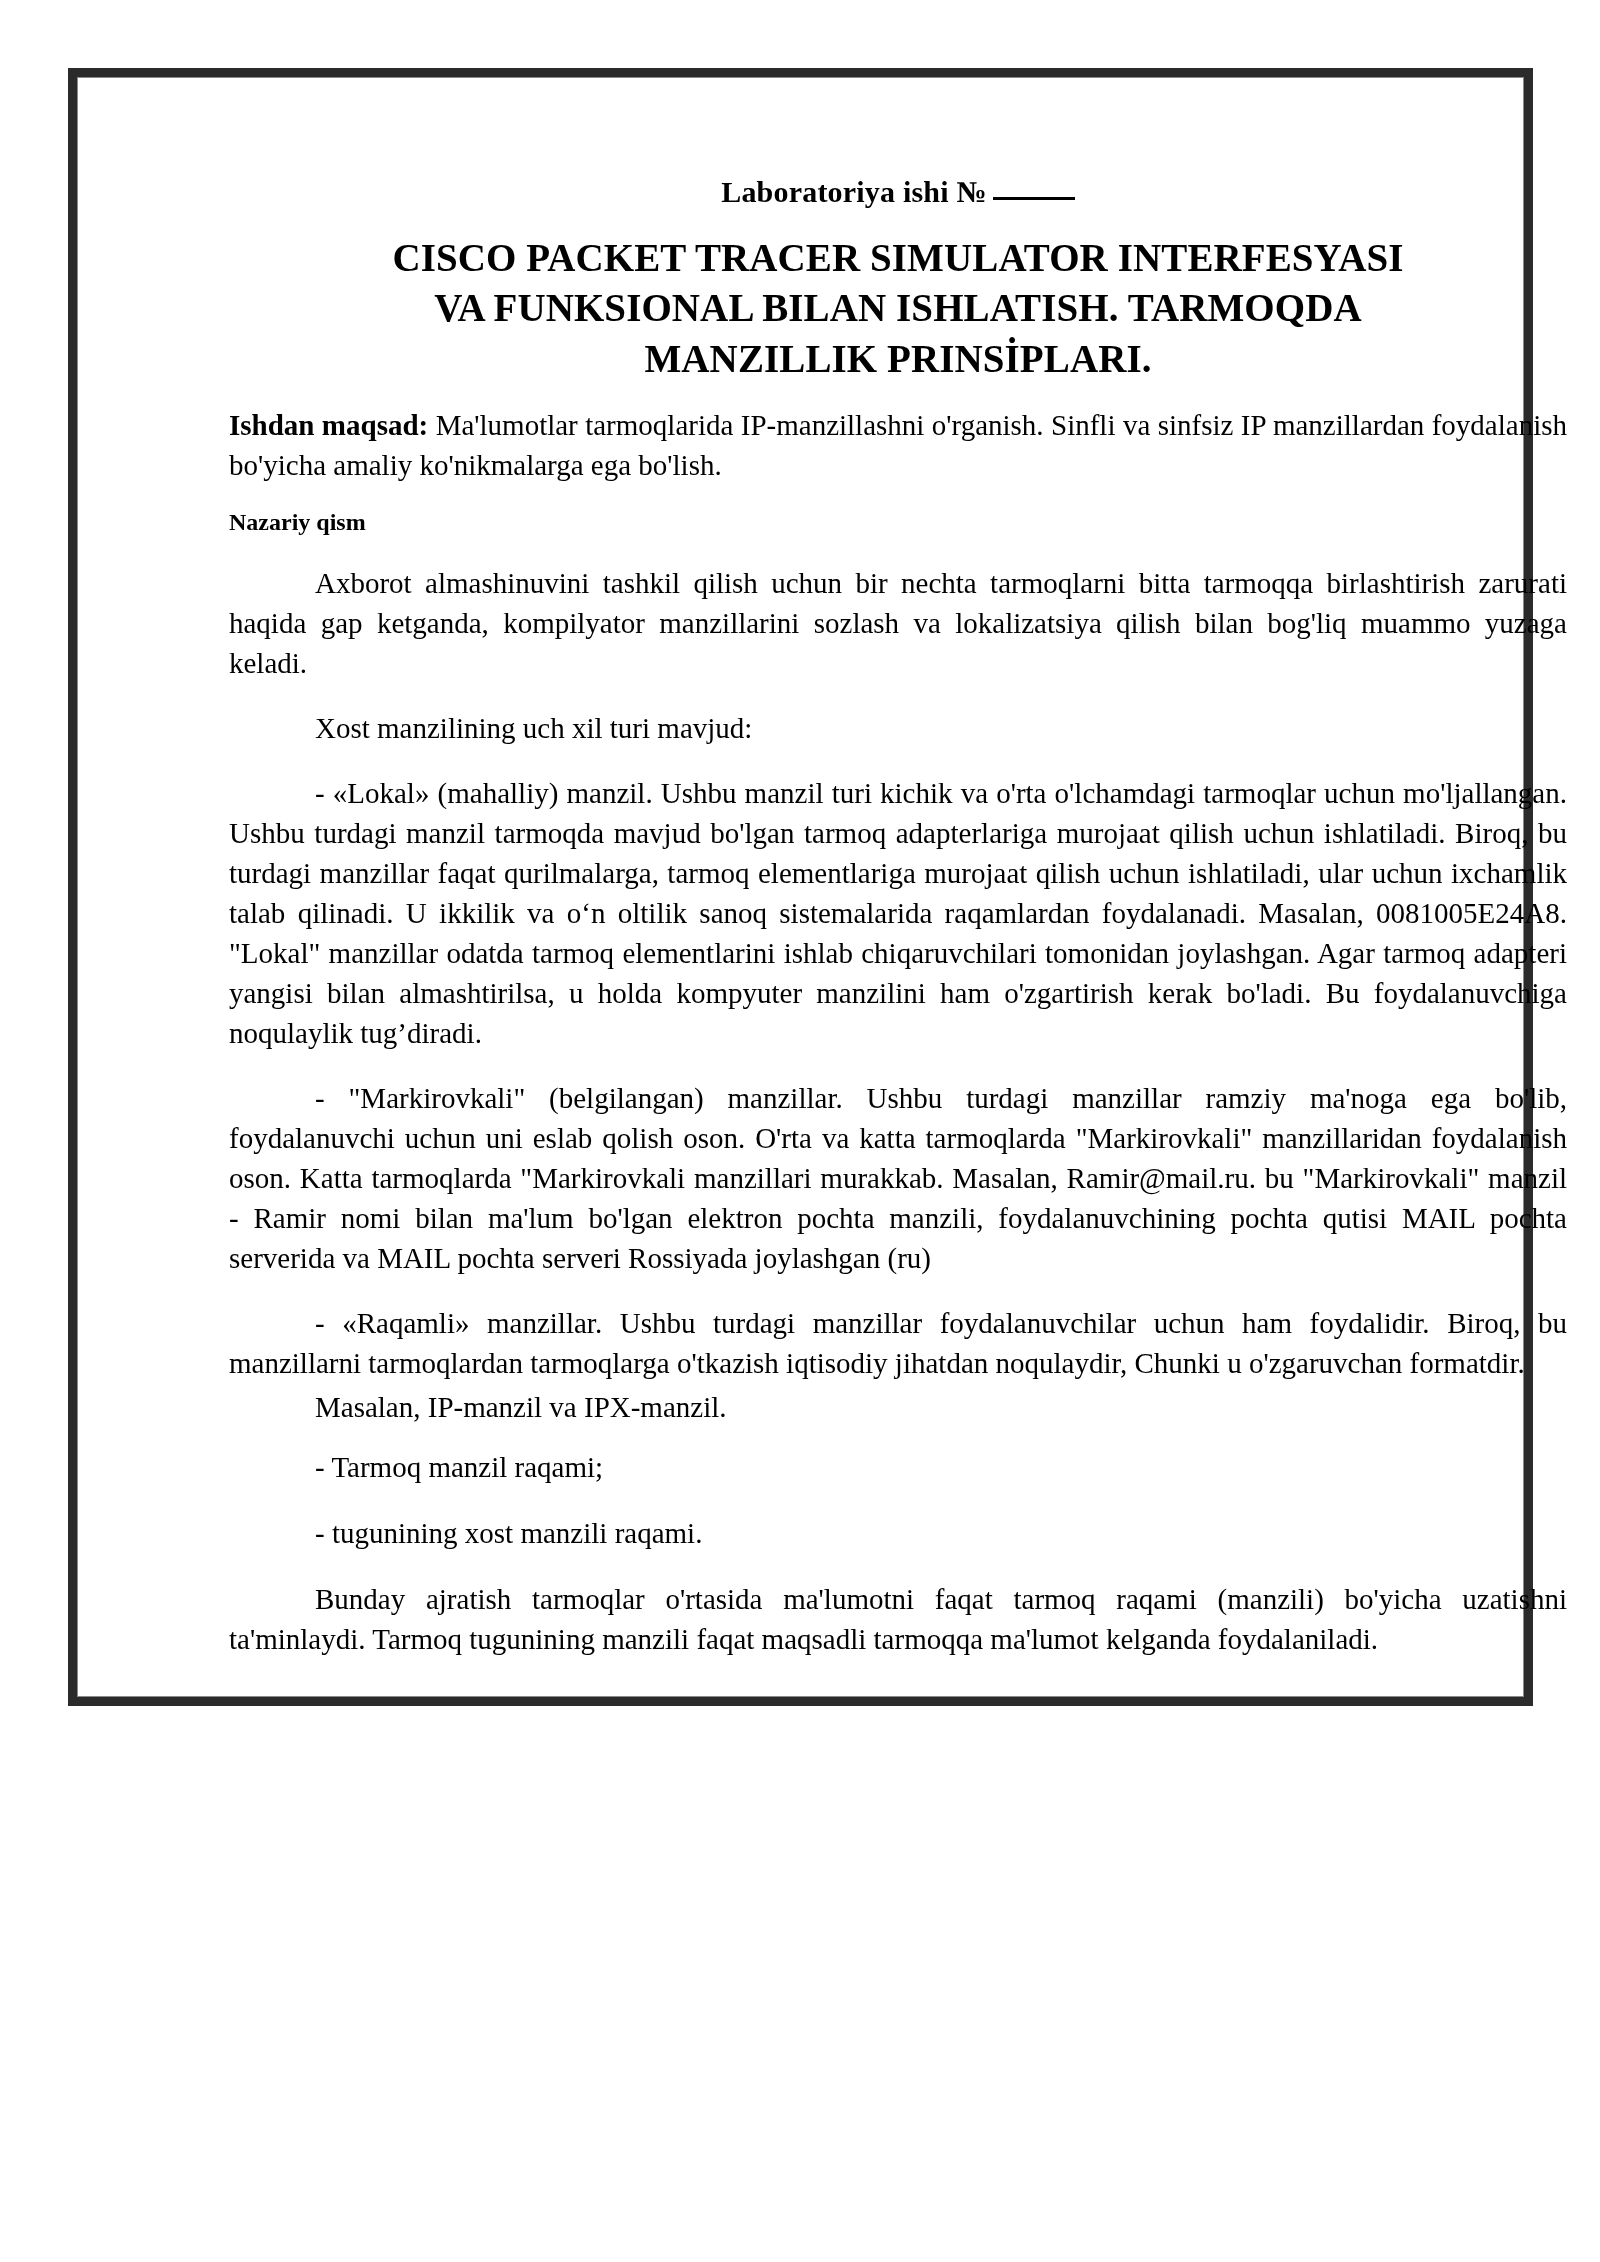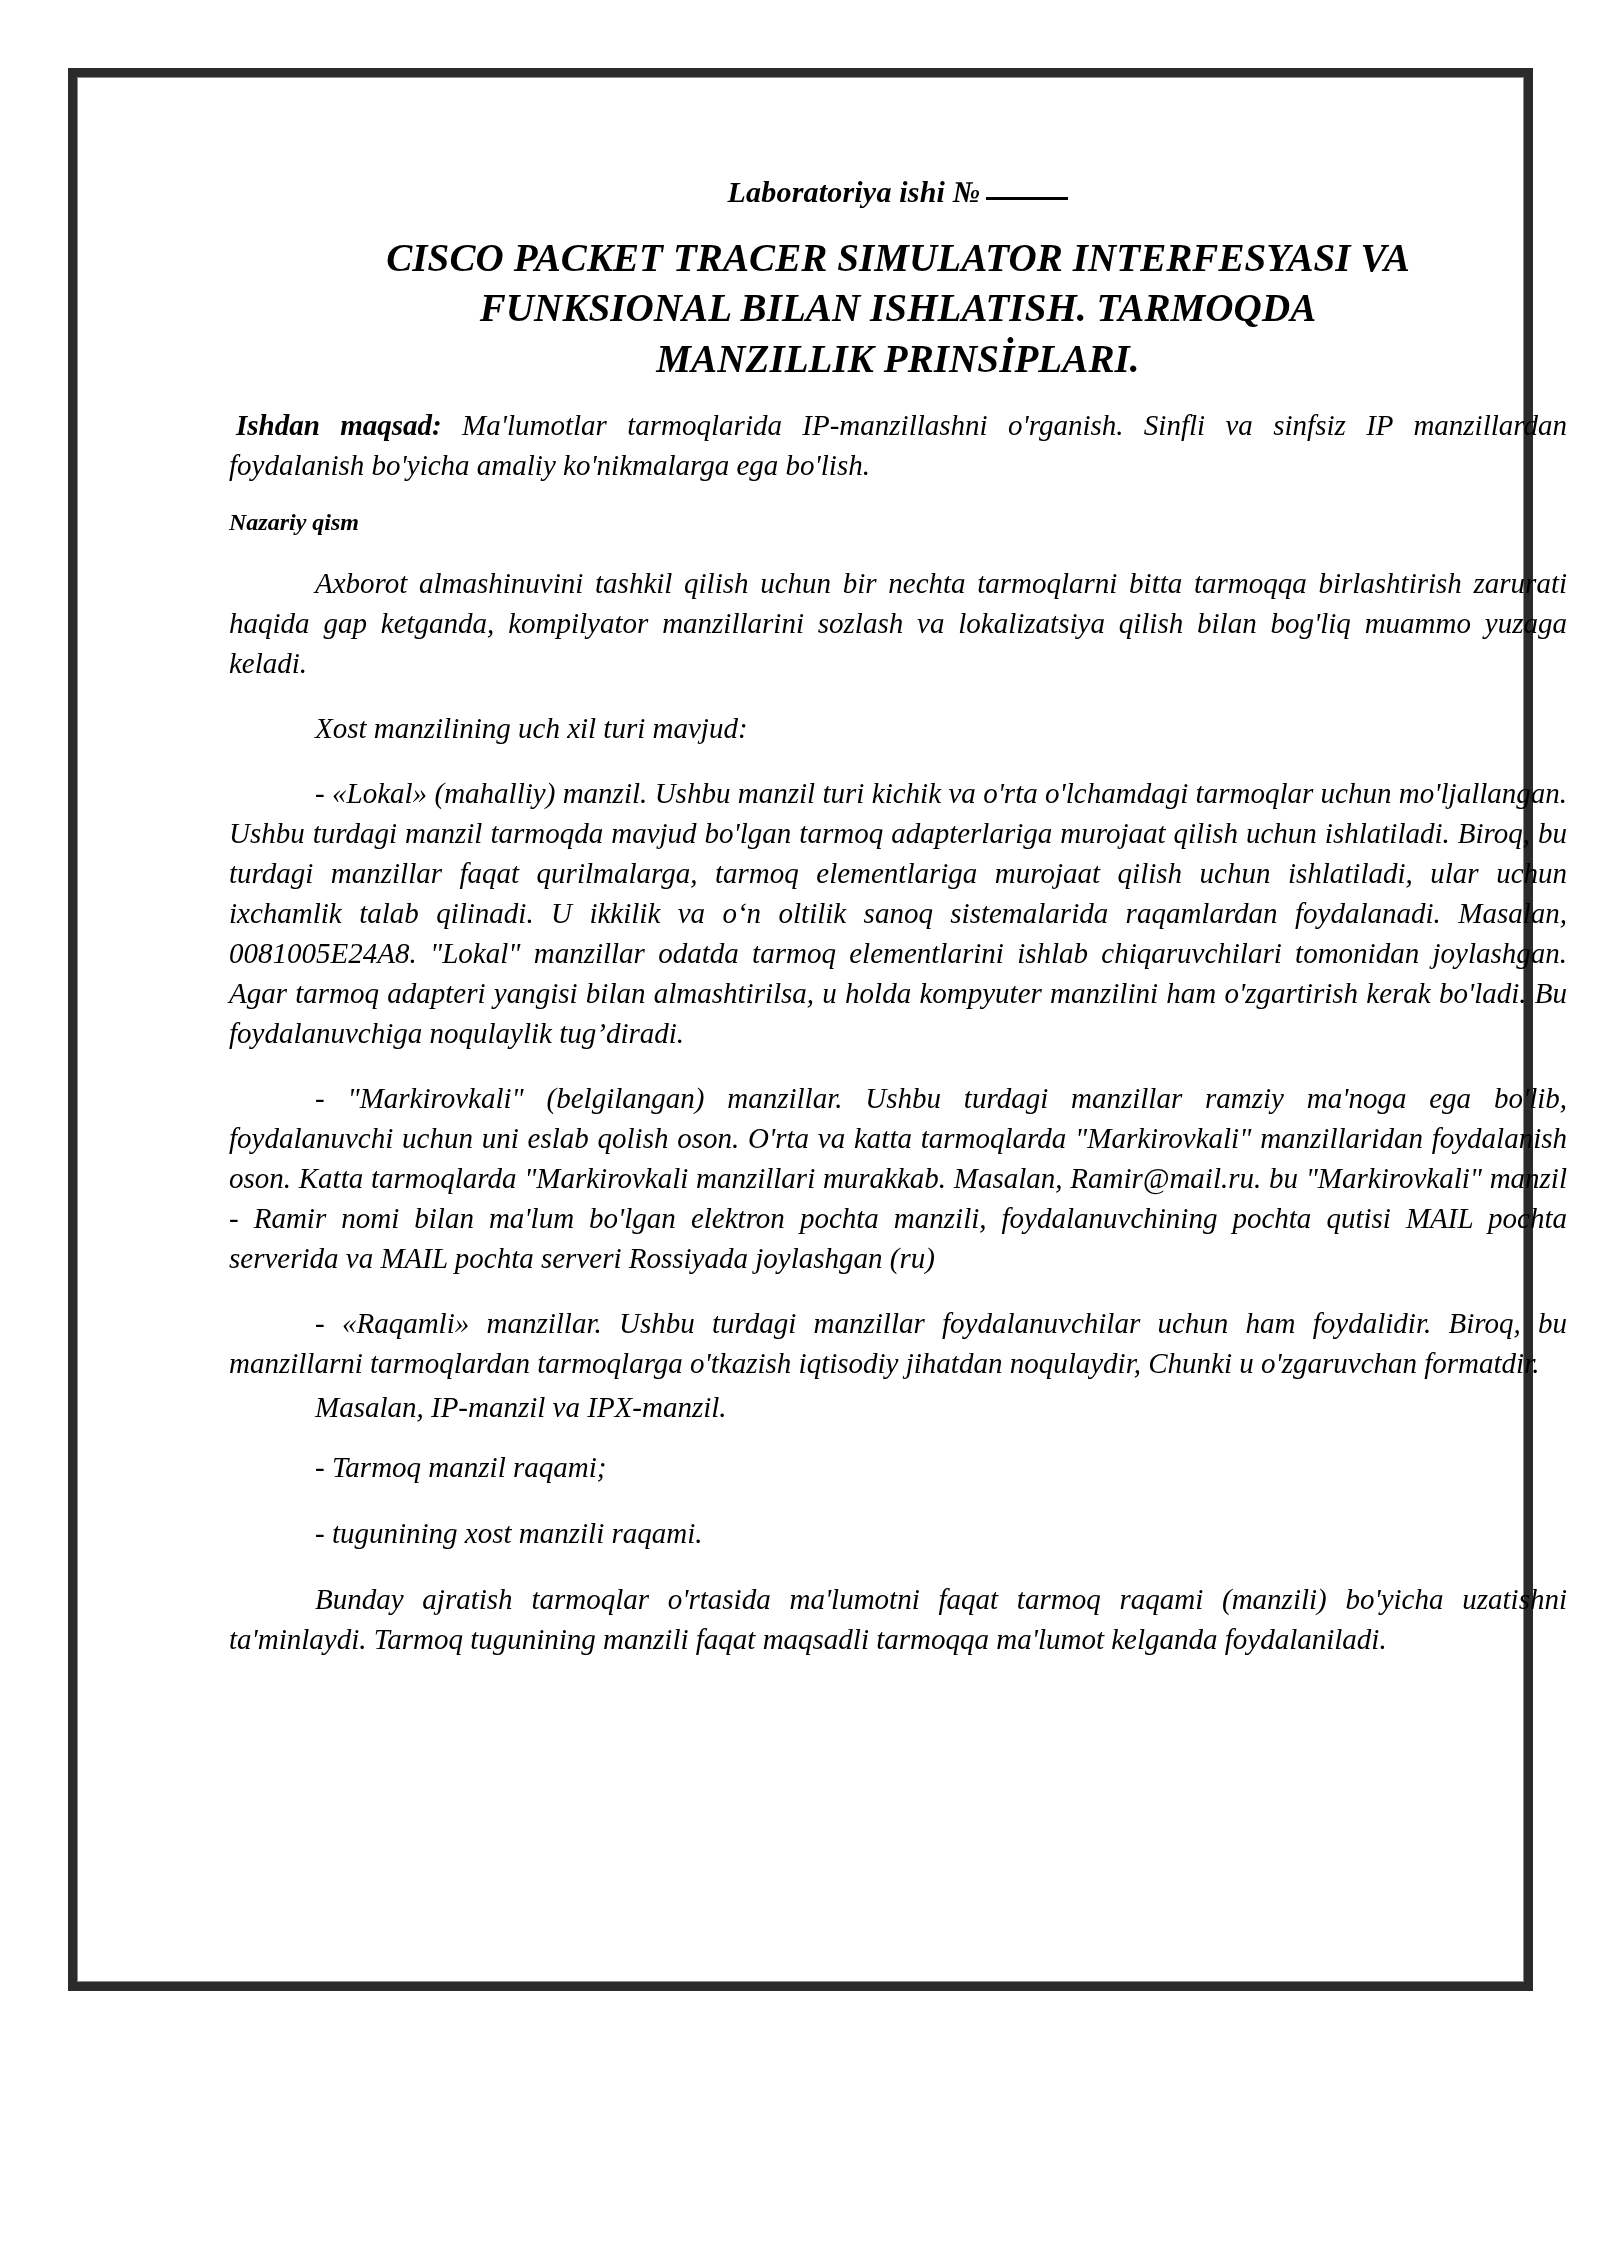--- a/index.html
+++ b/index.html
@@ -23,25 +23,24 @@
     height: 2262px;
     background: #ffffff;
   }
 
   
   .page-frame {
     position: absolute;
     left: 68px;
     top: 68px;
     width: 1465px;
-    height: 1923px;
+    height: 1638px;
     border: 9px solid #2b2b2b;
     box-sizing: border-box;
     background: #ffffff;
-    font-style: italic;
   }
   
   .page-frame-inner {
     position: absolute;
     left: 0;
     top: 0;
     right: 0;
     bottom: 0;
     border: 1px solid #8a8a8a;
     box-sizing: border-box;
@@ -87,21 +86,20 @@
     text-justify: inter-word;
     margin: 0 0 4px 0;
     hyphens: none;
   }
 
   p.purpose {
     margin: 0 0 22px 0;
   }
   p.purpose .lead {
     font-weight: bold;
-    margin-left: 7px;
   }
 
   h2.section-heading {
     font-size: 24px;
     font-weight: bold;
     margin: 0 0 16px 0;
     text-align: left;
     line-height: 1.3;
   }
 

